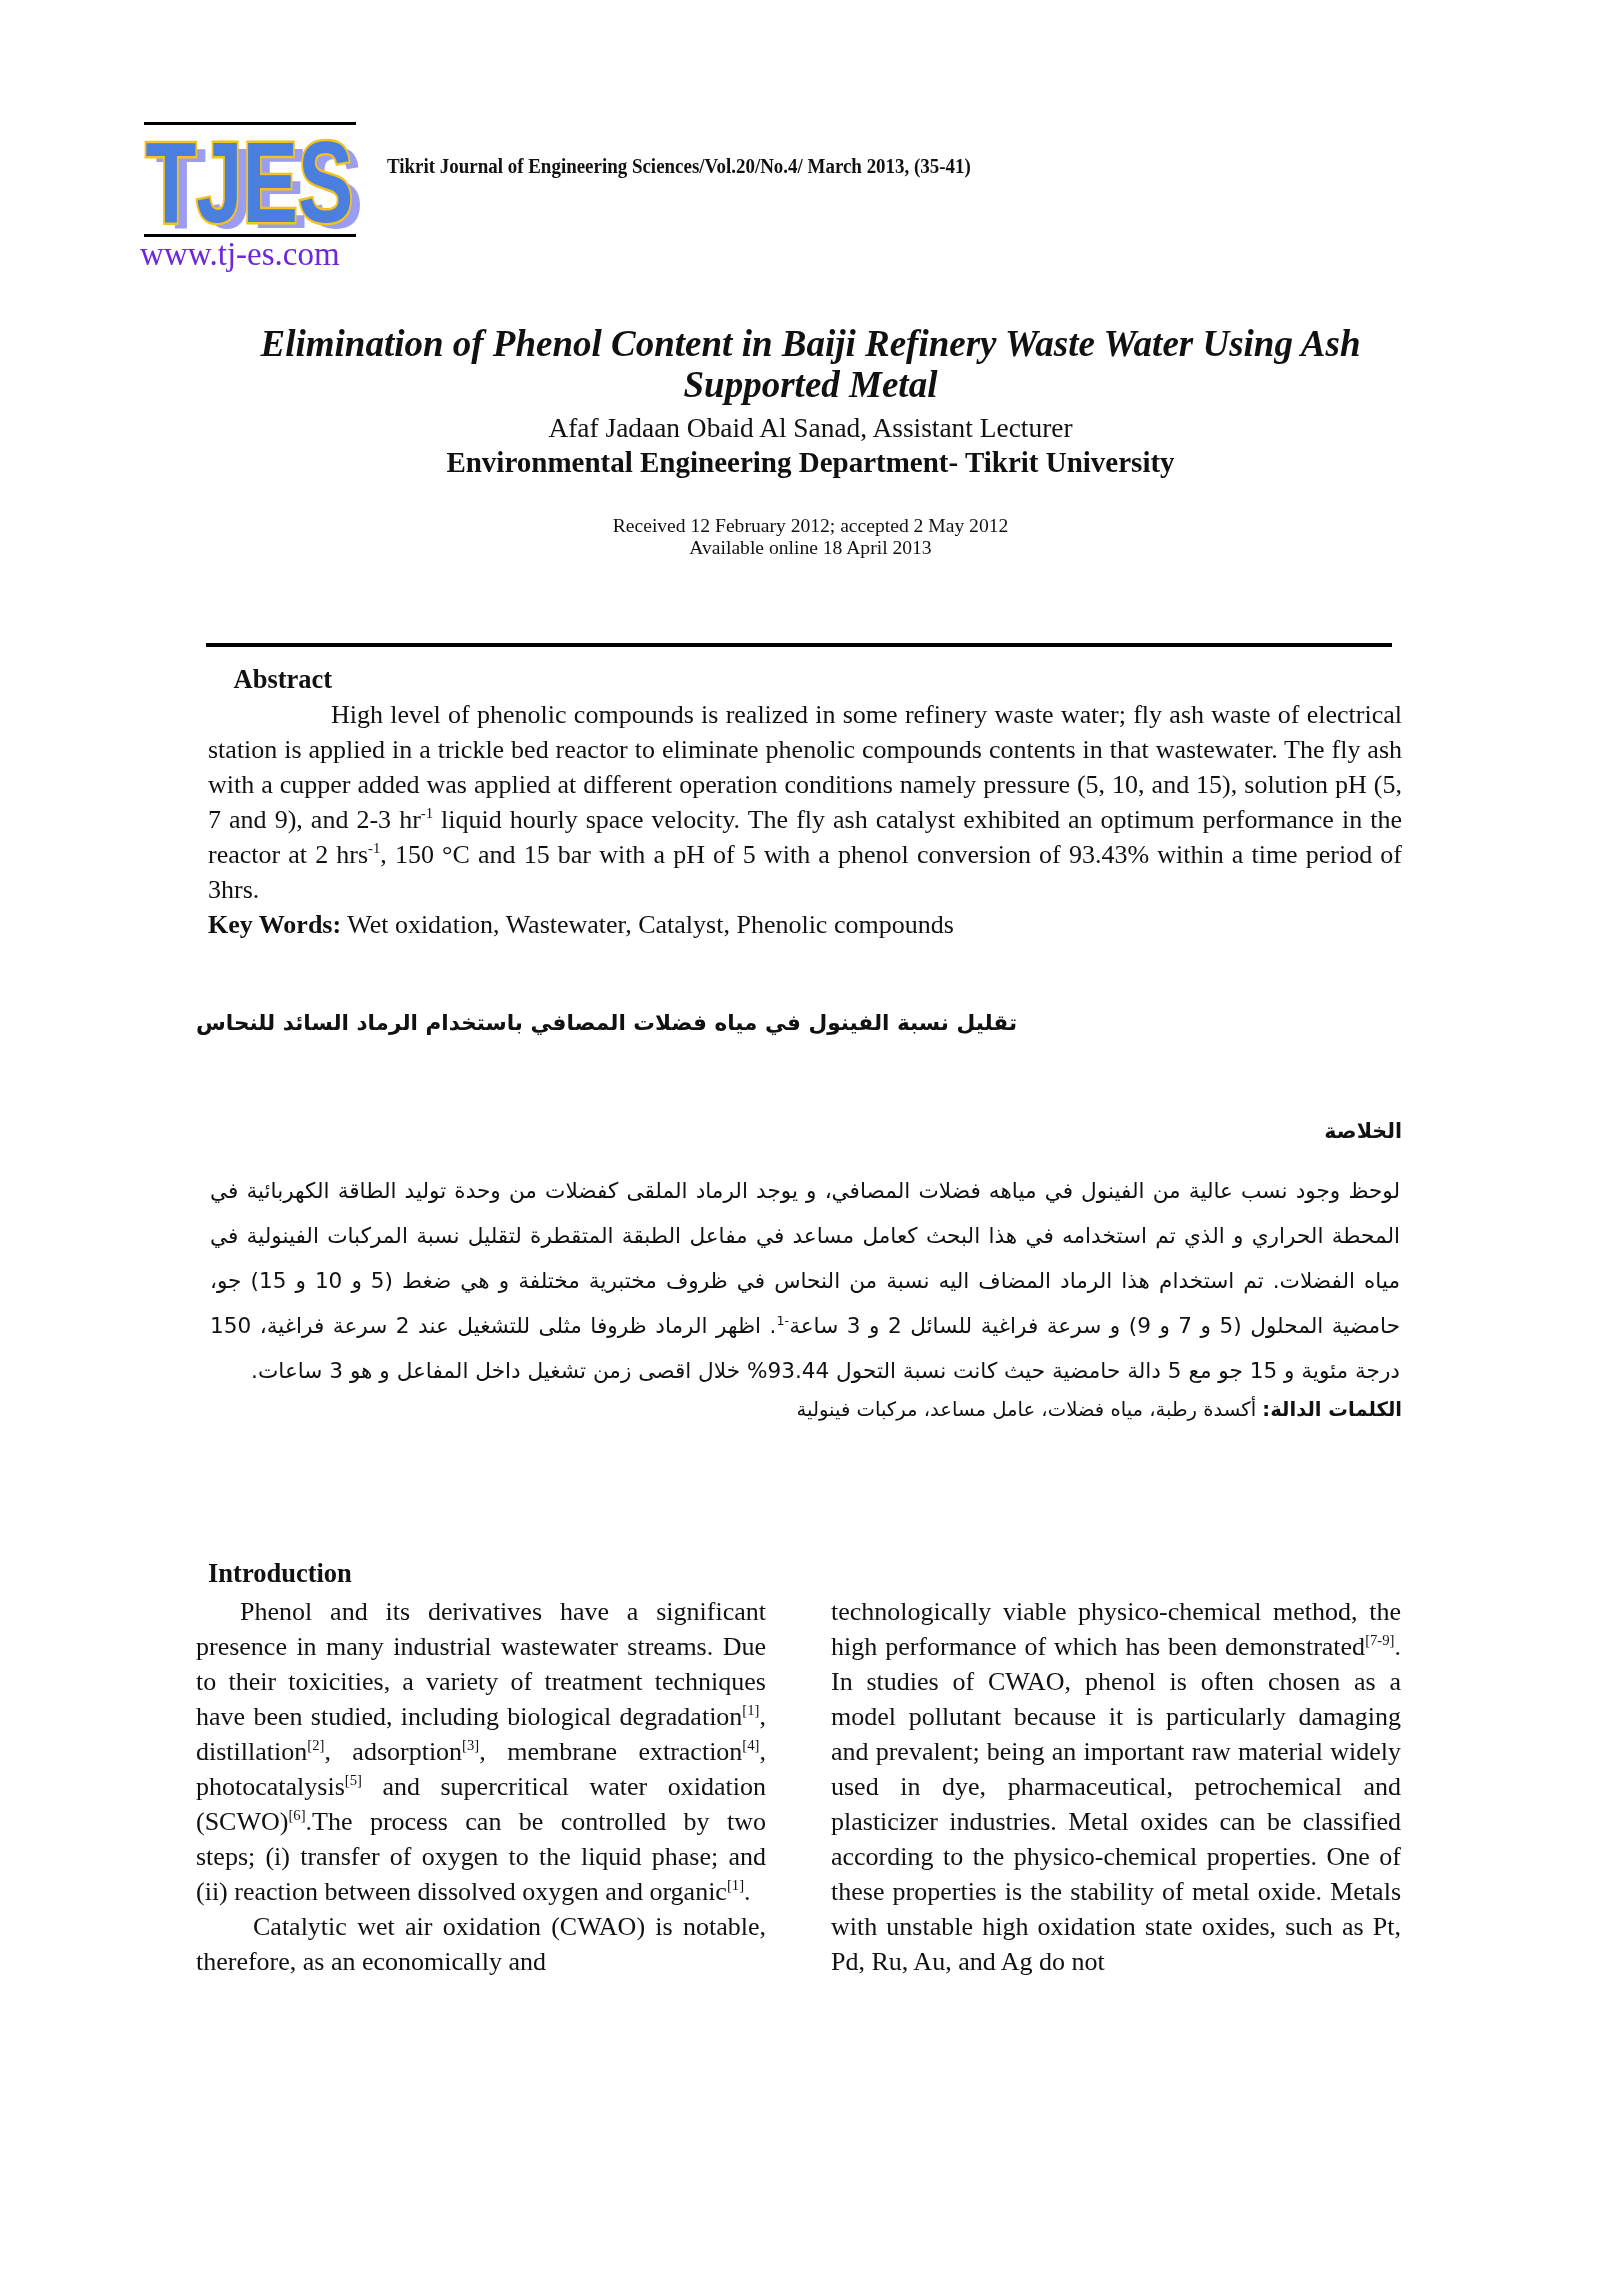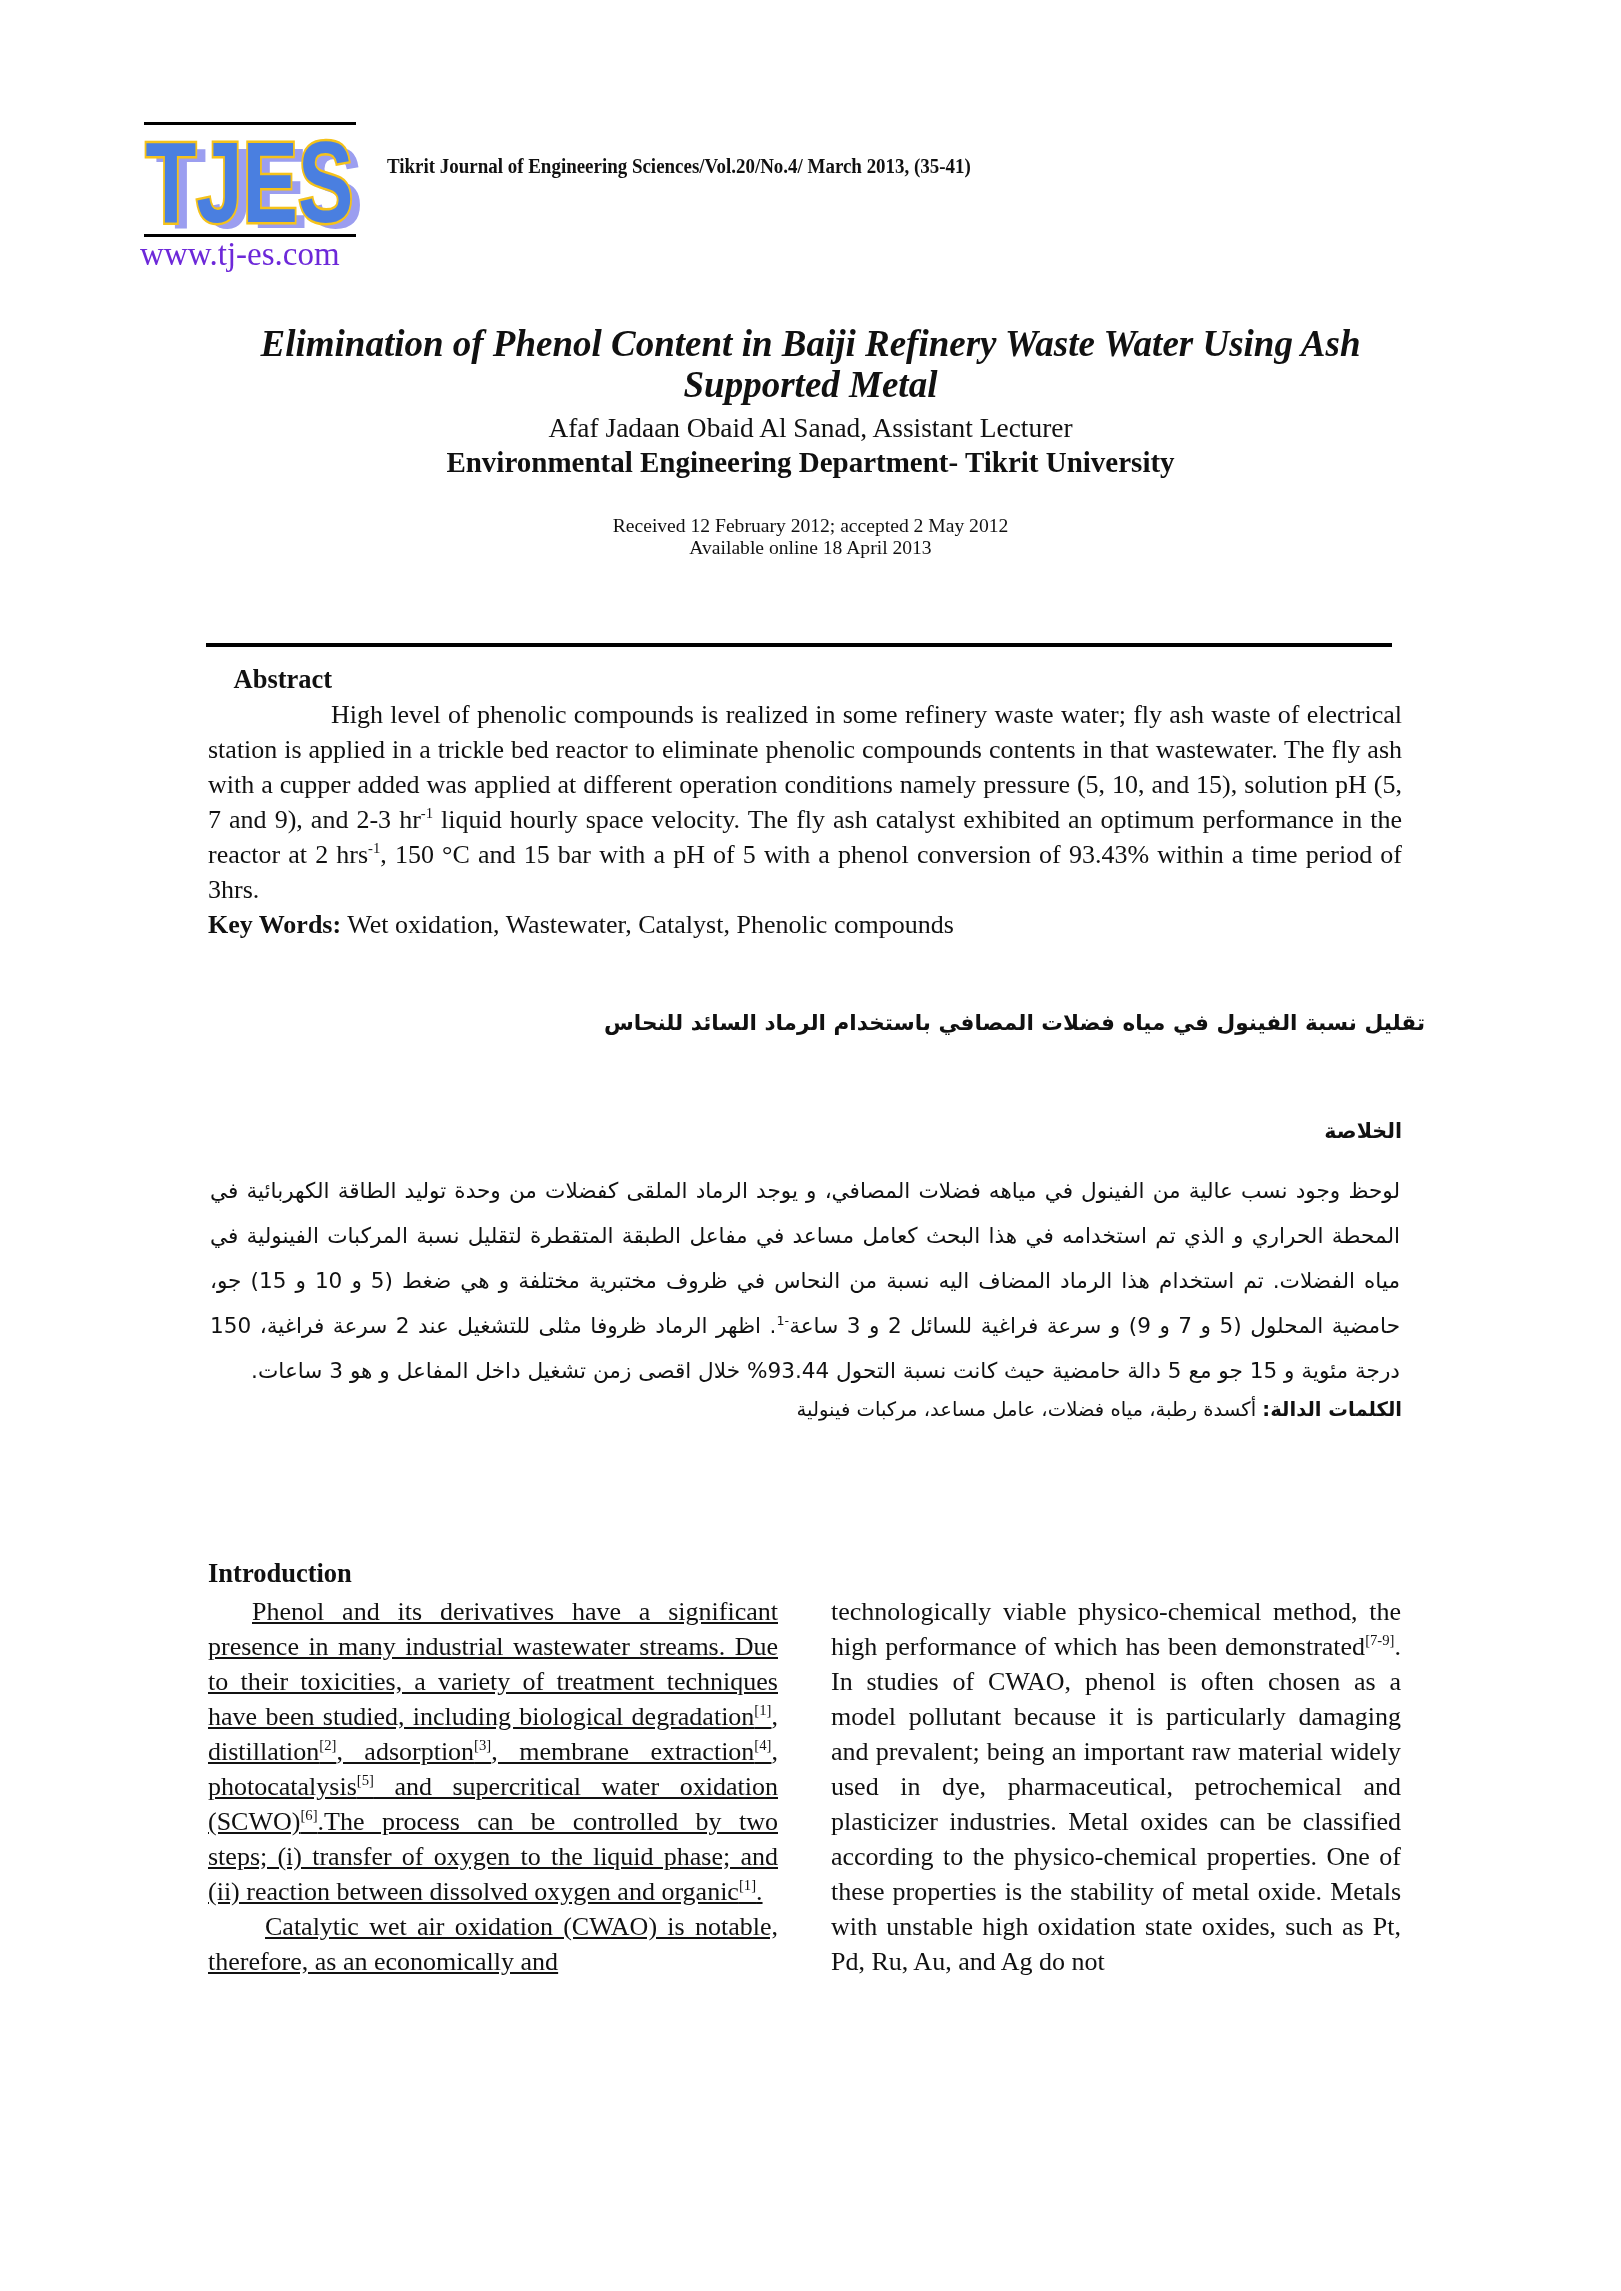--- a/index.html
+++ b/index.html
@@ -28,35 +28,35 @@
 
   #rule-main { left:206px; top:643px; width:1186px; height:3.9px; background:#000; }
 
   #abstract { left:208px; top:662px; width:1194px; font-size:26px; line-height:35px; text-align:justify; }
   #abstract h3 { margin:0 0 0 25.5px; font-size:26.5px; font-weight:bold; line-height:35px; }
   #abstract p { margin:0; text-indent:123px; }
   #abstract sup { font-size:14.7px; line-height:0; }
   #keywords { margin:0; }
   #keywords b { font-weight:bold; }
 
-  #ar-title { left:196px; width:1229px; top:1010px; text-align:right; direction:rtl;
+  #ar-title { left:196px; width:1229px; top:1010px; text-align:left; direction:rtl;
               font-family:"DejaVu Sans", sans-serif; font-size:21.6px; font-weight:bold; }
 
   #ar-block { left:208px; top:1117px; width:1194px; direction:rtl; font-family:"DejaVu Sans", sans-serif; }
   #ar-block h4 { margin:0 0 21.6px 0; font-size:20.6px; font-weight:bold; line-height:29px; }
   #ar-block p { margin:2px; font-size:21.6px; line-height:45px; text-align:justify; }
   #ar-block .kw { margin:0; font-size:19.6px; line-height:29px; }
   #ar-block .kw b { font-weight:bold; }
   #ar-block sup { font-size:12.7px; line-height:0; }
 
   #intro-heading { left:208px; top:1558px; font-size:26.5px; font-weight:bold; }
   .col { width:570px; font-size:26px; line-height:35px; text-align:justify; }
   .col p { margin:0; }
   .col sup { font-size:14.7px; line-height:0; }
-  #col-left { left:208px; top:1594px;text-decoration:underline; }
+  #col-left { left:196px; top:1594px; }
   #col-right { left:831px; top:1594px; }
   .indent { text-indent:44px; }
   .indent2 { text-indent:57px; }
 </style>
 </head>
 <body>
 
 <div id="logo" class="abs">
   <div class="rule top"></div>
   <svg width="251" height="110" viewBox="0 0 256 112">

